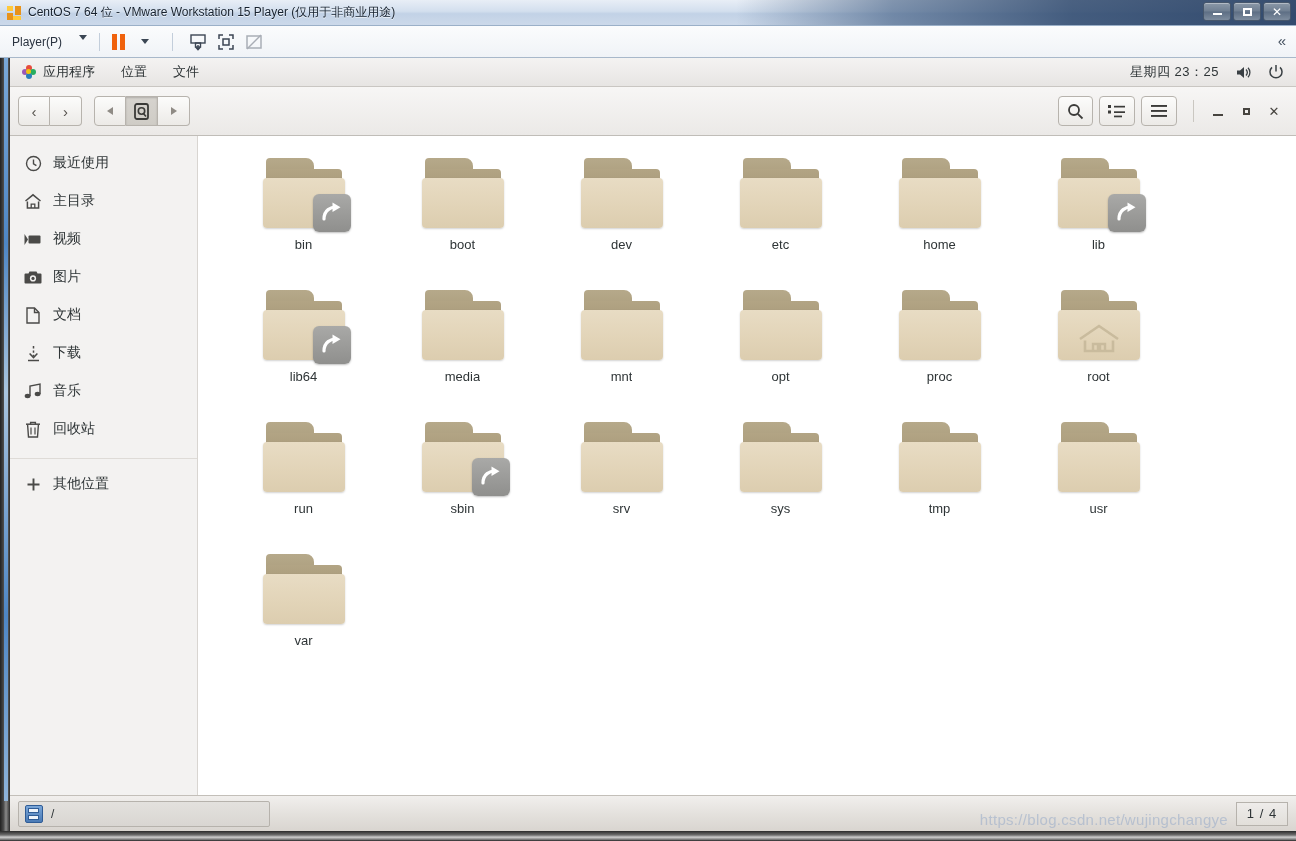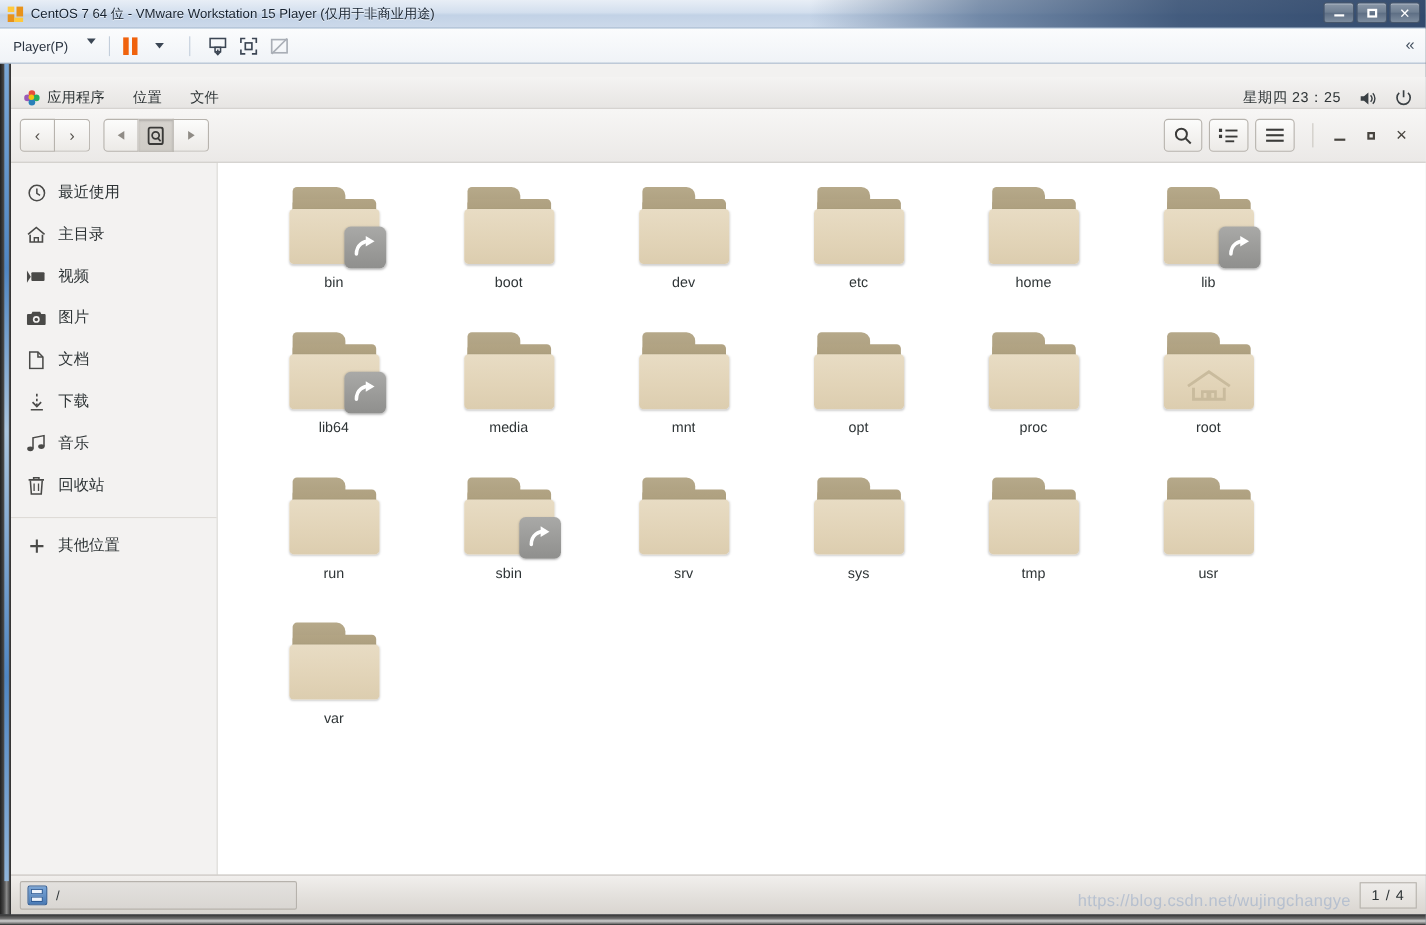--- a/index.html
+++ b/index.html
@@ -6,21 +6,21 @@
   html, body {
     width: 1296px; height: 841px;
     font-family: "Liberation Sans", "DejaVu Sans", sans-serif;
     overflow: hidden; background: #0a0a0a;
   }
 
   
   #vmware-window {
     position: absolute; inset: 0;
     background: linear-gradient(to bottom, #d6e2ef 0%, #c3d3e6 100%);
-    display: flex; flex-direction: column;
+    display: flex; flex-direction: column; border-radius: 29px;
   }
 
   
   #vm-titlebar {
     height: 26px; flex: 0 0 26px; position: relative;
     background: linear-gradient(to bottom,#e8eef6 0%, #d3dfee 45%, #c2d2e6 55%, #ccd9ea 100%);
     border-bottom: 1px solid #9bb0c8;
     display: flex; align-items: center;
   }
   #vm-titlebar::after{
@@ -88,22 +88,22 @@
   }
   #guest-screen {
     flex: 1 1 auto; background:#f2f1f0; display:flex; flex-direction:column; position: relative;
   }
 
   
   #gnome-panel {
     height: 29px; flex: 0 0 29px;
     background: linear-gradient(to bottom,#f4f3f2 0%,#e7e5e3 100%);
     border-bottom: 1px solid #c9c6c2;
-    display: flex; align-items: flex-end; padding: 0 12px;
-    font-size: 13px; color: #2e3436; margin-top: 12px;
+    display: flex; align-items: center; padding: 0 12px;
+    font-size: 13px; color: #2e3436;
   }
   #gnome-panel .pmenu { margin-right: 26px; cursor: default; }
   #gnome-panel .pmenu:last-of-type { margin-right: 0; }
   #apps-menu { display:flex; align-items:center; gap:7px; }
   .gnome-logo { width:14px; height:14px; position:relative; }
   .gnome-logo i { position:absolute; width:6px; height:6px; border-radius:50%; }
   .gnome-logo i:nth-child(1){ background:#9b59b6; left:0; top:4px;}
   .gnome-logo i:nth-child(2){ background:#e74c3c; left:4px; top:0;}
   .gnome-logo i:nth-child(3){ background:#27ae60; left:8px; top:4px;}
   .gnome-logo i:nth-child(4){ background:#2980b9; left:4px; top:8px;}

